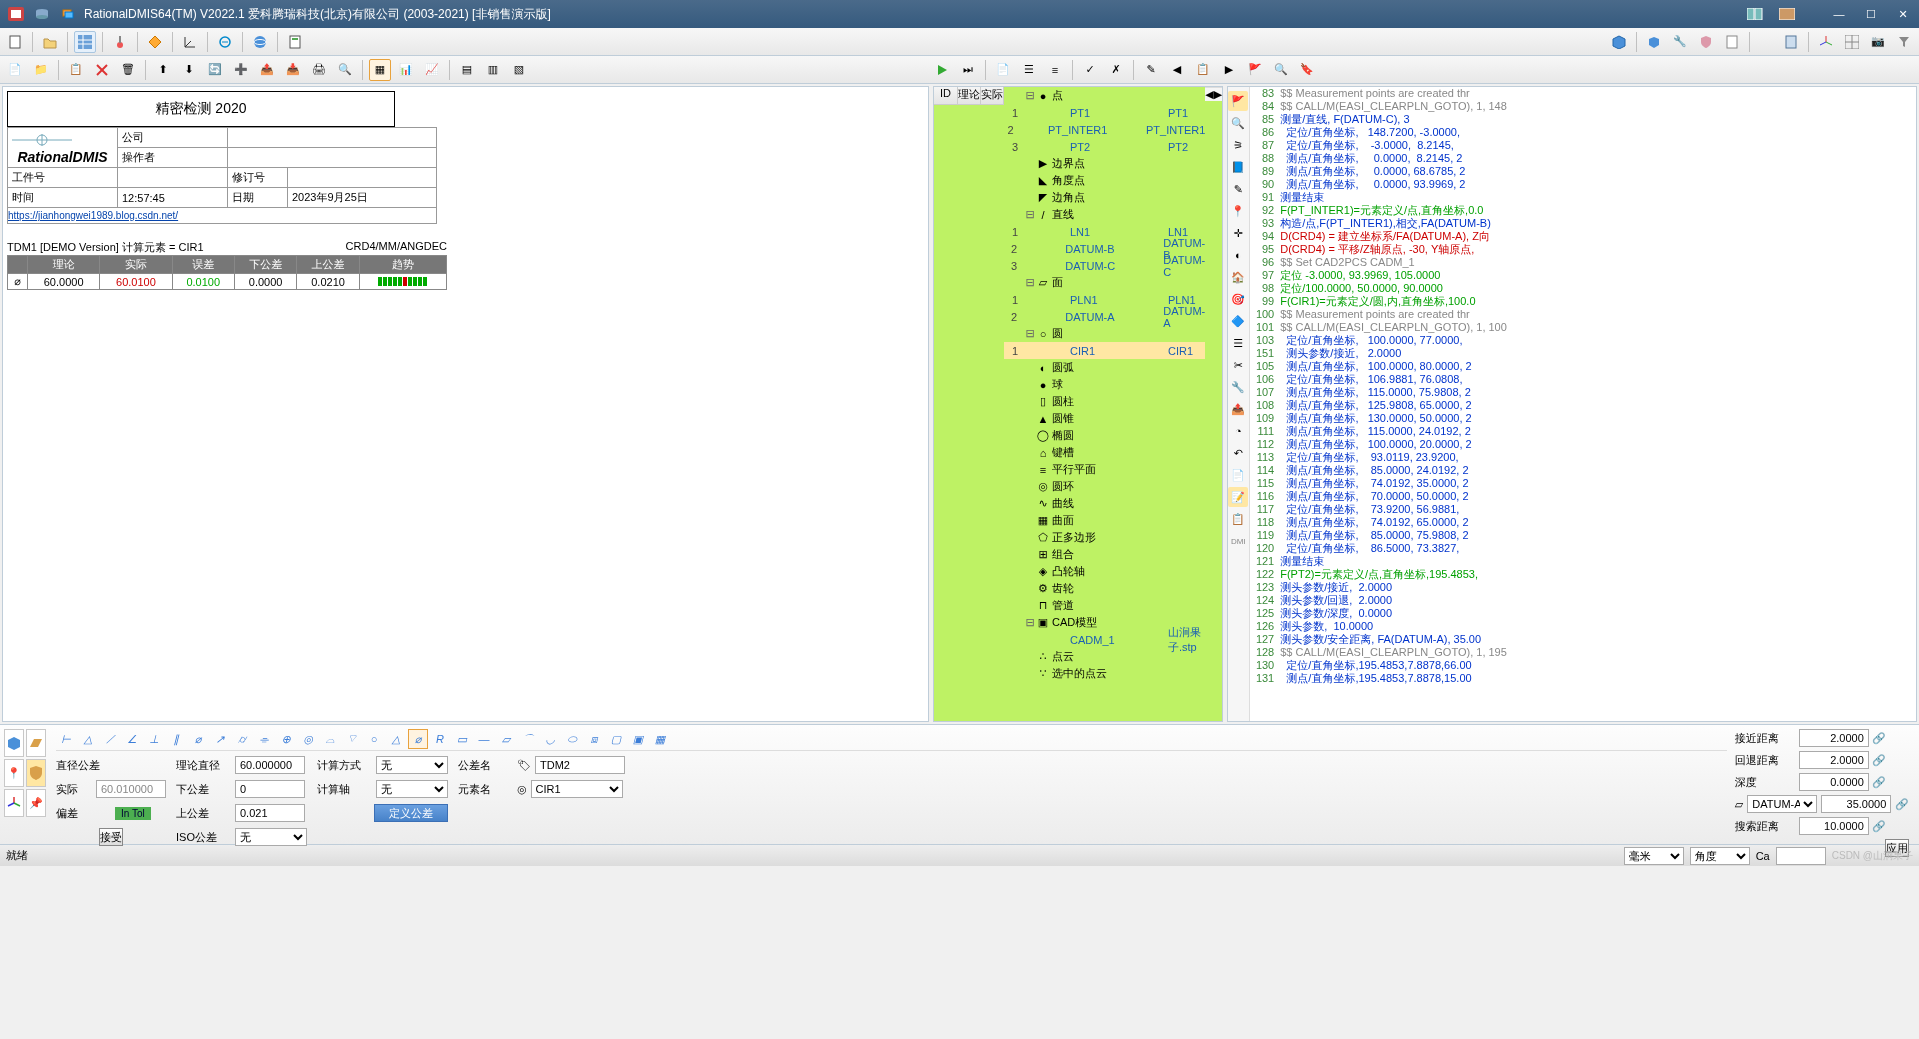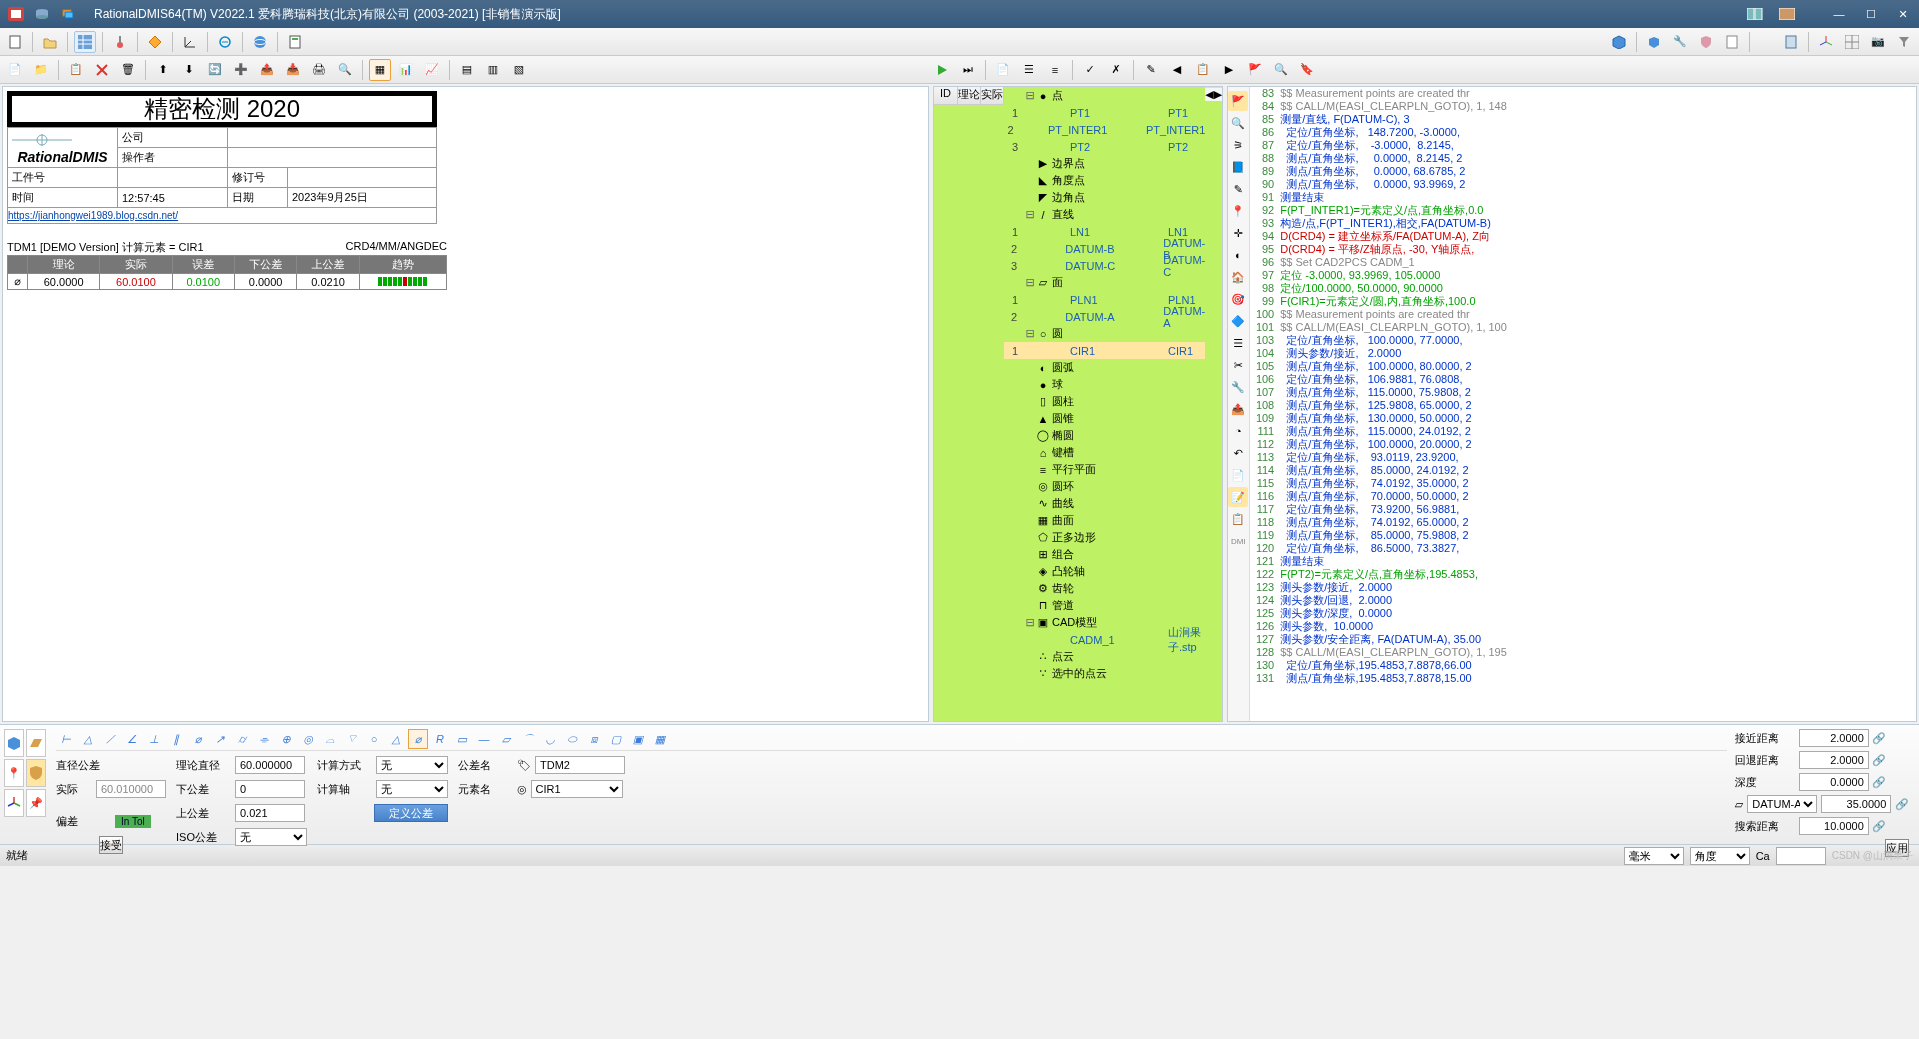--- a/index.html
+++ b/index.html
@@ -6,21 +6,21 @@
 body{background:#f0f0f0;overflow:hidden}
 .title-bar{background:linear-gradient(#4a6a8a,#355a7e);height:28px;color:#fff;display:flex;align-items:center;padding:0 6px;gap:6px}
 .title-bar .icon-box{width:20px;height:18px;display:flex;align-items:center;justify-content:center}
 .title-bar .win-ctrls{margin-left:auto;display:flex;gap:12px}
 .toolbar-row{background:linear-gradient(#f7f7f7,#e8e8e8);border-bottom:1px solid #bfcdd9;height:28px;display:flex;align-items:center;padding:0 4px;gap:4px}
 .tb-sep{width:1px;height:20px;background:#c0c0c0;margin:0 2px}
 .tb-btn{width:22px;height:22px;display:flex;align-items:center;justify-content:center;cursor:pointer;border:1px solid transparent;border-radius:2px}
 .main-area{display:flex;height:640px}
 .left-pane{flex:0 0 927px;border:1px solid #bfcdd9;margin:2px;background:#fff;position:relative;overflow:auto}
 .report{padding:4px}
-.report-title{border:5px solid #000000;height:36px;display:flex;align-items:center;justify-content:center;font-size:24px;width:430px}
+.report-title{border:1px solid #000000;height:36px;display:flex;align-items:center;justify-content:center;font-size:14px;width:388px}
 .report-tbl{border-collapse:collapse;width:430px}
 .report-tbl td{border:1px solid #999;padding:2px 4px;height:18px;font-size:11px}
 .report-tbl .lbl{width:110px}
 .logo-cell{vertical-align:middle !important;text-align:center}
 .logo-txt{font-style:italic;font-size:14px;font-weight:bold}
 .url-link{color:#0645ad;text-decoration:underline;font-size:10px;padding:2px 0;display:block;width:430px;border:1px solid #999;border-top:none}
 .tol-hdr{display:flex;width:440px;font-size:10px;color:#000;margin-top:16px}
 .tol-hdr .left{flex:1}
 .tol-tbl{border-collapse:collapse;width:440px;font-size:10px}
 .tol-tbl td,.tol-tbl th{border:1px solid #888;padding:1px 2px;text-align:center;height:14px}
@@ -86,21 +86,21 @@
         <rect x="1" y="3" width="12" height="6" fill="#8ac"></rect>
         <ellipse cx="7" cy="9" rx="6" ry="2" fill="#69a"></ellipse>
       </svg>
     </span>
   <span class="icon-box">
       <svg width="14" height="12">
         <rect x="2" y="2" width="8" height="6" fill="#fa5" stroke="#c70"></rect>
         <rect x="4" y="4" width="8" height="6" fill="#5bf" stroke="#07c"></rect>
       </svg>
     </span>
-  <span style="margin-left:10px;font-size:12px">RationalDMIS64(TM) V2022.1   爱科腾瑞科技(北京)有限公司 (2003-2021) [非销售演示版]</span>
+  <span style="font-size:12px">RationalDMIS64(TM) V2022.1   爱科腾瑞科技(北京)有限公司 (2003-2021) [非销售演示版]</span>
   <div class="win-ctrls">
     <span class="icon-box">
         <svg width="16" height="12">
           <rect x="0" y="0" width="7" height="12" fill="#7bb" stroke="#fff"></rect>
           <rect x="8" y="0" width="7" height="12" fill="#7bb" stroke="#fff"></rect>
         </svg>
       </span>
     <span class="icon-box">
         <svg width="16" height="12">
           <rect width="16" height="12" fill="#c96" stroke="#fff"></rect>
@@ -665,21 +665,21 @@
         <div class="code-line"><span class="ln-num">93</span><span class="c-cmd">构造/点,F(PT_INTER1),相交,FA(DATUM-B)</span></div>
         <div class="code-line"><span class="ln-num">94</span><span class="c-red">D(CRD4) = 建立坐标系/FA(DATUM-A), Z向</span></div>
         <div class="code-line"><span class="ln-num">95</span><span class="c-red">D(CRD4) = 平移/Z轴原点, -30, Y轴原点,</span></div>
         <div class="code-line"><span class="ln-num">96</span><span class="c-comment">$$ Set CAD2PCS CADM_1</span></div>
         <div class="code-line"><span class="ln-num">97</span><span class="c-kw">定位 -3.0000, 93.9969, 105.0000</span></div>
         <div class="code-line"><span class="ln-num">98</span><span class="c-kw">定位/100.0000, 50.0000, 90.0000</span></div>
         <div class="code-line"><span class="ln-num">99</span><span class="c-kw">F(CIR1)=元素定义/圆,内,直角坐标,100.0</span></div>
         <div class="code-line"><span class="ln-num">100</span><span class="c-comment">$$ Measurement points are created thr</span></div>
         <div class="code-line"><span class="ln-num">101</span><span class="c-comment">$$ CALL/M(EASI_CLEARPLN_GOTO), 1, 100</span></div>
         <div class="code-line"><span class="ln-num">103</span><span class="c-cmd">  定位/直角坐标,   100.0000, 77.0000,</span></div>
-        <div class="code-line"><span class="ln-num">104</span><span class="c-cmd">  测头参数/接近,   2.0000</span></div>
+        <div class="code-line"><span class="ln-num">151</span><span class="c-cmd">  测头参数/接近,   2.0000</span></div>
         <div class="code-line"><span class="ln-num">105</span><span class="c-cmd">  测点/直角坐标,   100.0000, 80.0000, 2</span></div>
         <div class="code-line"><span class="ln-num">106</span><span class="c-cmd">  定位/直角坐标,   106.9881, 76.0808,</span></div>
         <div class="code-line"><span class="ln-num">107</span><span class="c-cmd">  测点/直角坐标,   115.0000, 75.9808, 2</span></div>
         <div class="code-line"><span class="ln-num">108</span><span class="c-cmd">  测点/直角坐标,   125.9808, 65.0000, 2</span></div>
         <div class="code-line"><span class="ln-num">109</span><span class="c-cmd">  测点/直角坐标,   130.0000, 50.0000, 2</span></div>
         <div class="code-line"><span class="ln-num">111</span><span class="c-cmd">  测点/直角坐标,   115.0000, 24.0192, 2</span></div>
         <div class="code-line"><span class="ln-num">112</span><span class="c-cmd">  测点/直角坐标,   100.0000, 20.0000, 2</span></div>
         <div class="code-line"><span class="ln-num">113</span><span class="c-cmd">  定位/直角坐标,    93.0119, 23.9200,</span></div>
         <div class="code-line"><span class="ln-num">114</span><span class="c-cmd">  测点/直角坐标,    85.0000, 24.0192, 2</span></div>
         <div class="code-line"><span class="ln-num">115</span><span class="c-cmd">  测点/直角坐标,    74.0192, 35.0000, 2</span></div>
@@ -770,21 +770,21 @@
 
     <div class="form-block">
       <div class="form-col" style="width:110px">
         <div class="form-row">
             <span class="form-lbl">直径公差</span>
           </div>
         <div class="form-row">
             <span class="form-lbl">实际</span>
           <input class="form-inp" style="width: 70px; color: rgb(136, 136, 136);" readonly="" value="60.010000">
           </div>
-        <div class="form-row" style="margin-top:8px">
+        <div class="form-row" style="">
             <span class="form-lbl">偏差</span>
           <span class="in-tol">In Tol</span>
           </div>
         <div class="form-row" style="justify-content:center">
             <button class="btn-sm">接受</button>
           </div>
       </div>
 
       <div class="form-col">
         <div class="form-row">

